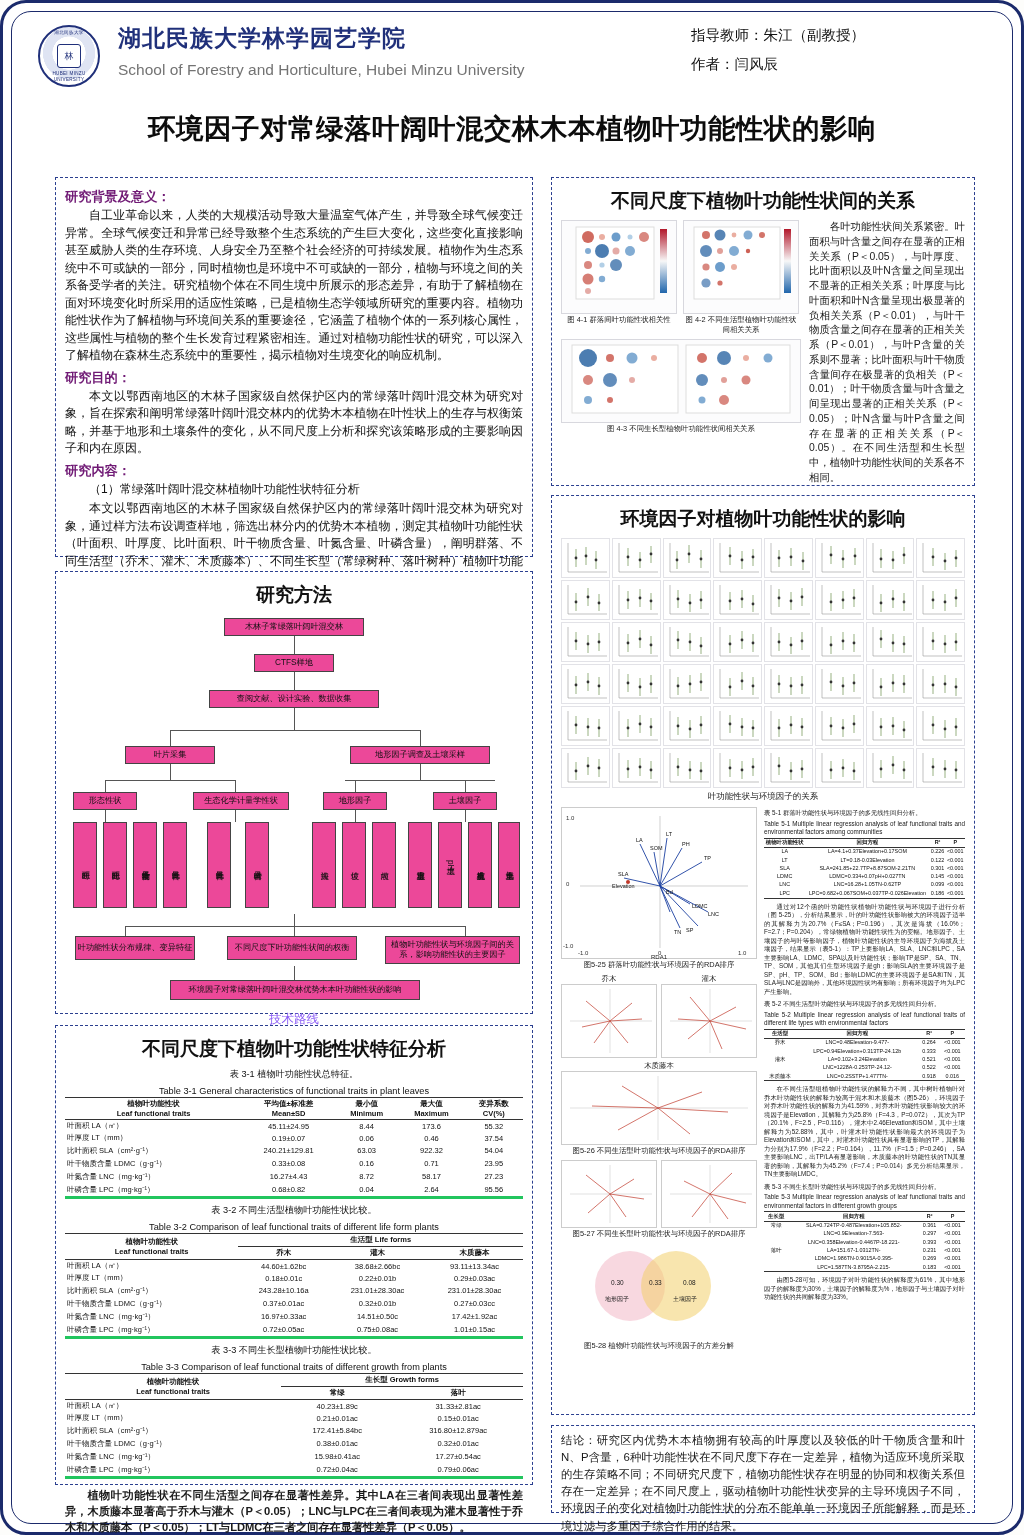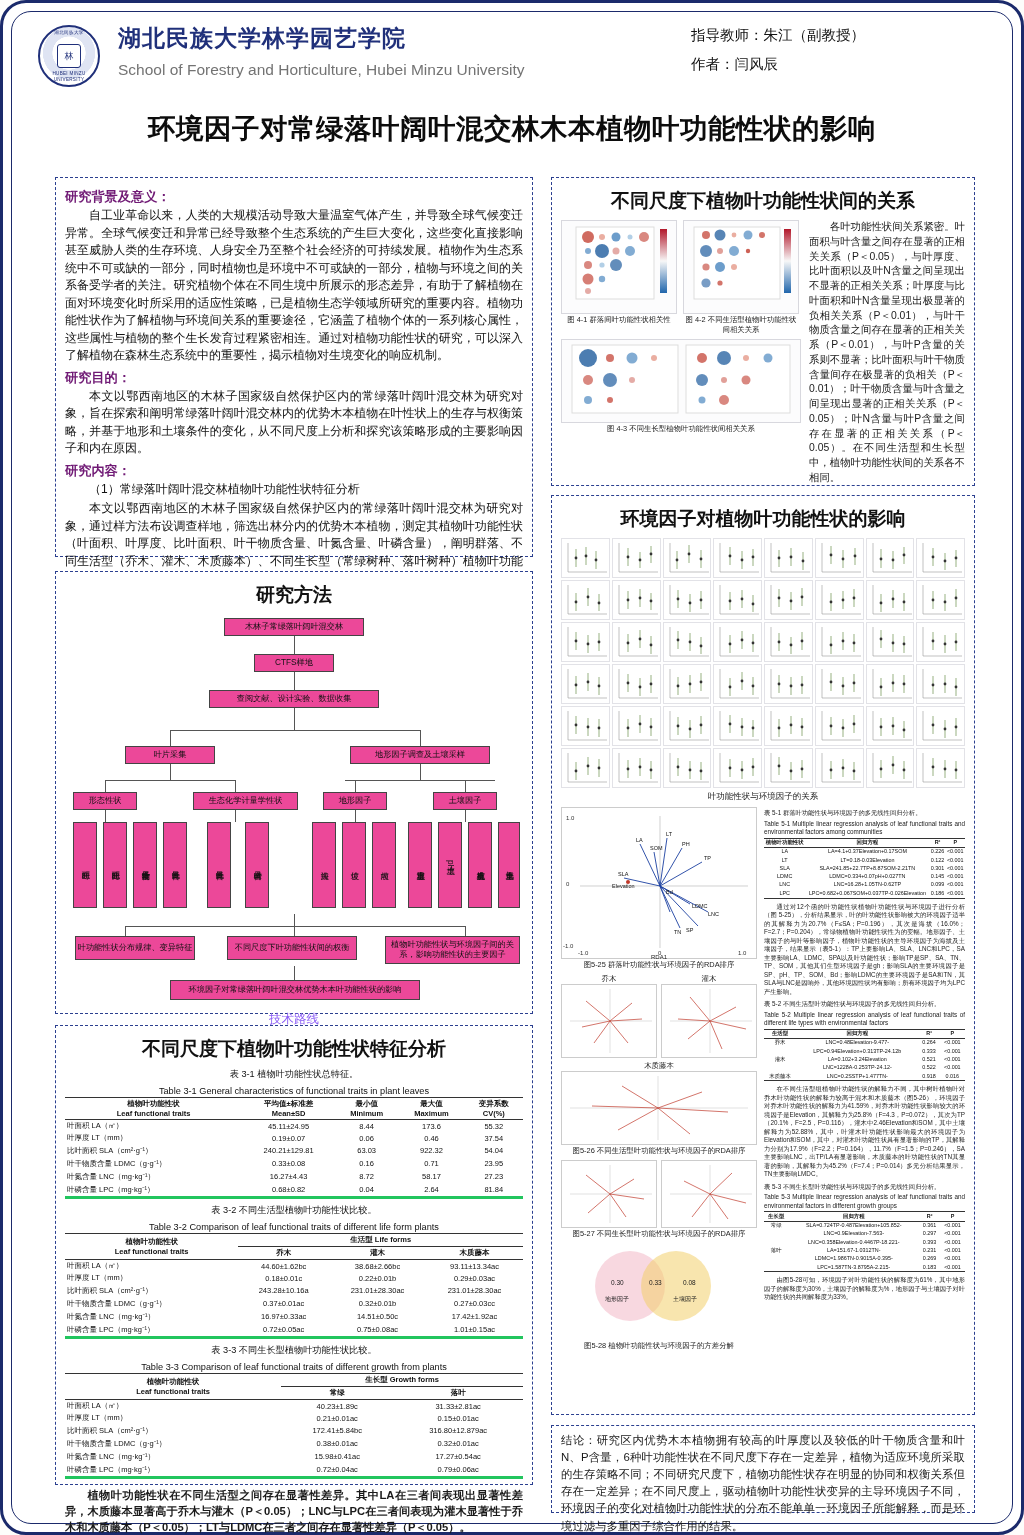--- a/index.html
+++ b/index.html
@@ -188,21 +188,21 @@
       <div class="vline" style="left:229px; top:352px; height:14px;"></div>
 
       <div class="node" style="left:159px; top:4px; width:140px; height:18px;">木林子常绿落叶阔叶混交林</div>
       <div class="node" style="left:189px; top:40px; width:80px; height:18px;">CTFS样地</div>
       <div class="node" style="left:144px; top:76px; width:170px; height:18px;">查阅文献、设计实验、数据收集</div>
 
       <div class="node" style="left:60px; top:132px; width:90px; height:18px;">叶片采集</div>
       <div class="node" style="left:285px; top:132px; width:140px; height:18px;">地形因子调查及土壤采样</div>
 
       <div class="node" style="left:8px; top:178px; width:64px; height:18px;">形态性状</div>
-      <div class="node" style="left:128px; top:178px; width:105px; height:18px;">生态化学计量学性状</div>
+      <div class="node" style="left:128px; top:178px; width:96px; height:18px;">生态化学计量学性状</div>
       <div class="node" style="left:258px; top:178px; width:64px; height:18px;">地形因子</div>
       <div class="node" style="left:368px; top:178px; width:64px; height:18px;">土壤因子</div>
 
       <div class="node" style="left:8px;  top:208px; width:24px; height:86px; writing-mode:vertical-rl;">叶面积</div>
       <div class="node" style="left:38px; top:208px; width:24px; height:86px; writing-mode:vertical-rl;">比叶面积</div>
       <div class="node" style="left:68px; top:208px; width:24px; height:86px; writing-mode:vertical-rl;">叶干物质含量</div>
       <div class="node" style="left:98px; top:208px; width:24px; height:86px; writing-mode:vertical-rl;">叶氮含量</div>
       <div class="node" style="left:142px;top:208px; width:24px; height:86px; writing-mode:vertical-rl;">叶氮含量</div>
       <div class="node" style="left:180px;top:208px; width:24px; height:86px; writing-mode:vertical-rl;">叶磷含量</div>
 
@@ -287,21 +287,21 @@
             <td>16.27±4.43</td>
             <td>8.72</td>
             <td>58.17</td>
             <td>27.23</td>
           </tr>
         <tr>
             <td class="l">叶磷含量 LPC（mg·kg⁻¹）</td>
             <td>0.68±0.82</td>
             <td>0.04</td>
             <td>2.64</td>
-            <td>81.84</td>
+            <td>95.56</td>
           </tr>
       </tbody>
     </table>
 
     <div class="tbl-cap">表 3-2 不同生活型植物叶功能性状比较。</div>
     <div class="tbl-cap">Table 3-2 Comparison of leaf functional traits of different life form plants</div>
     <table class="t">
       <thead>
         <tr>
             <th rowspan="2">

